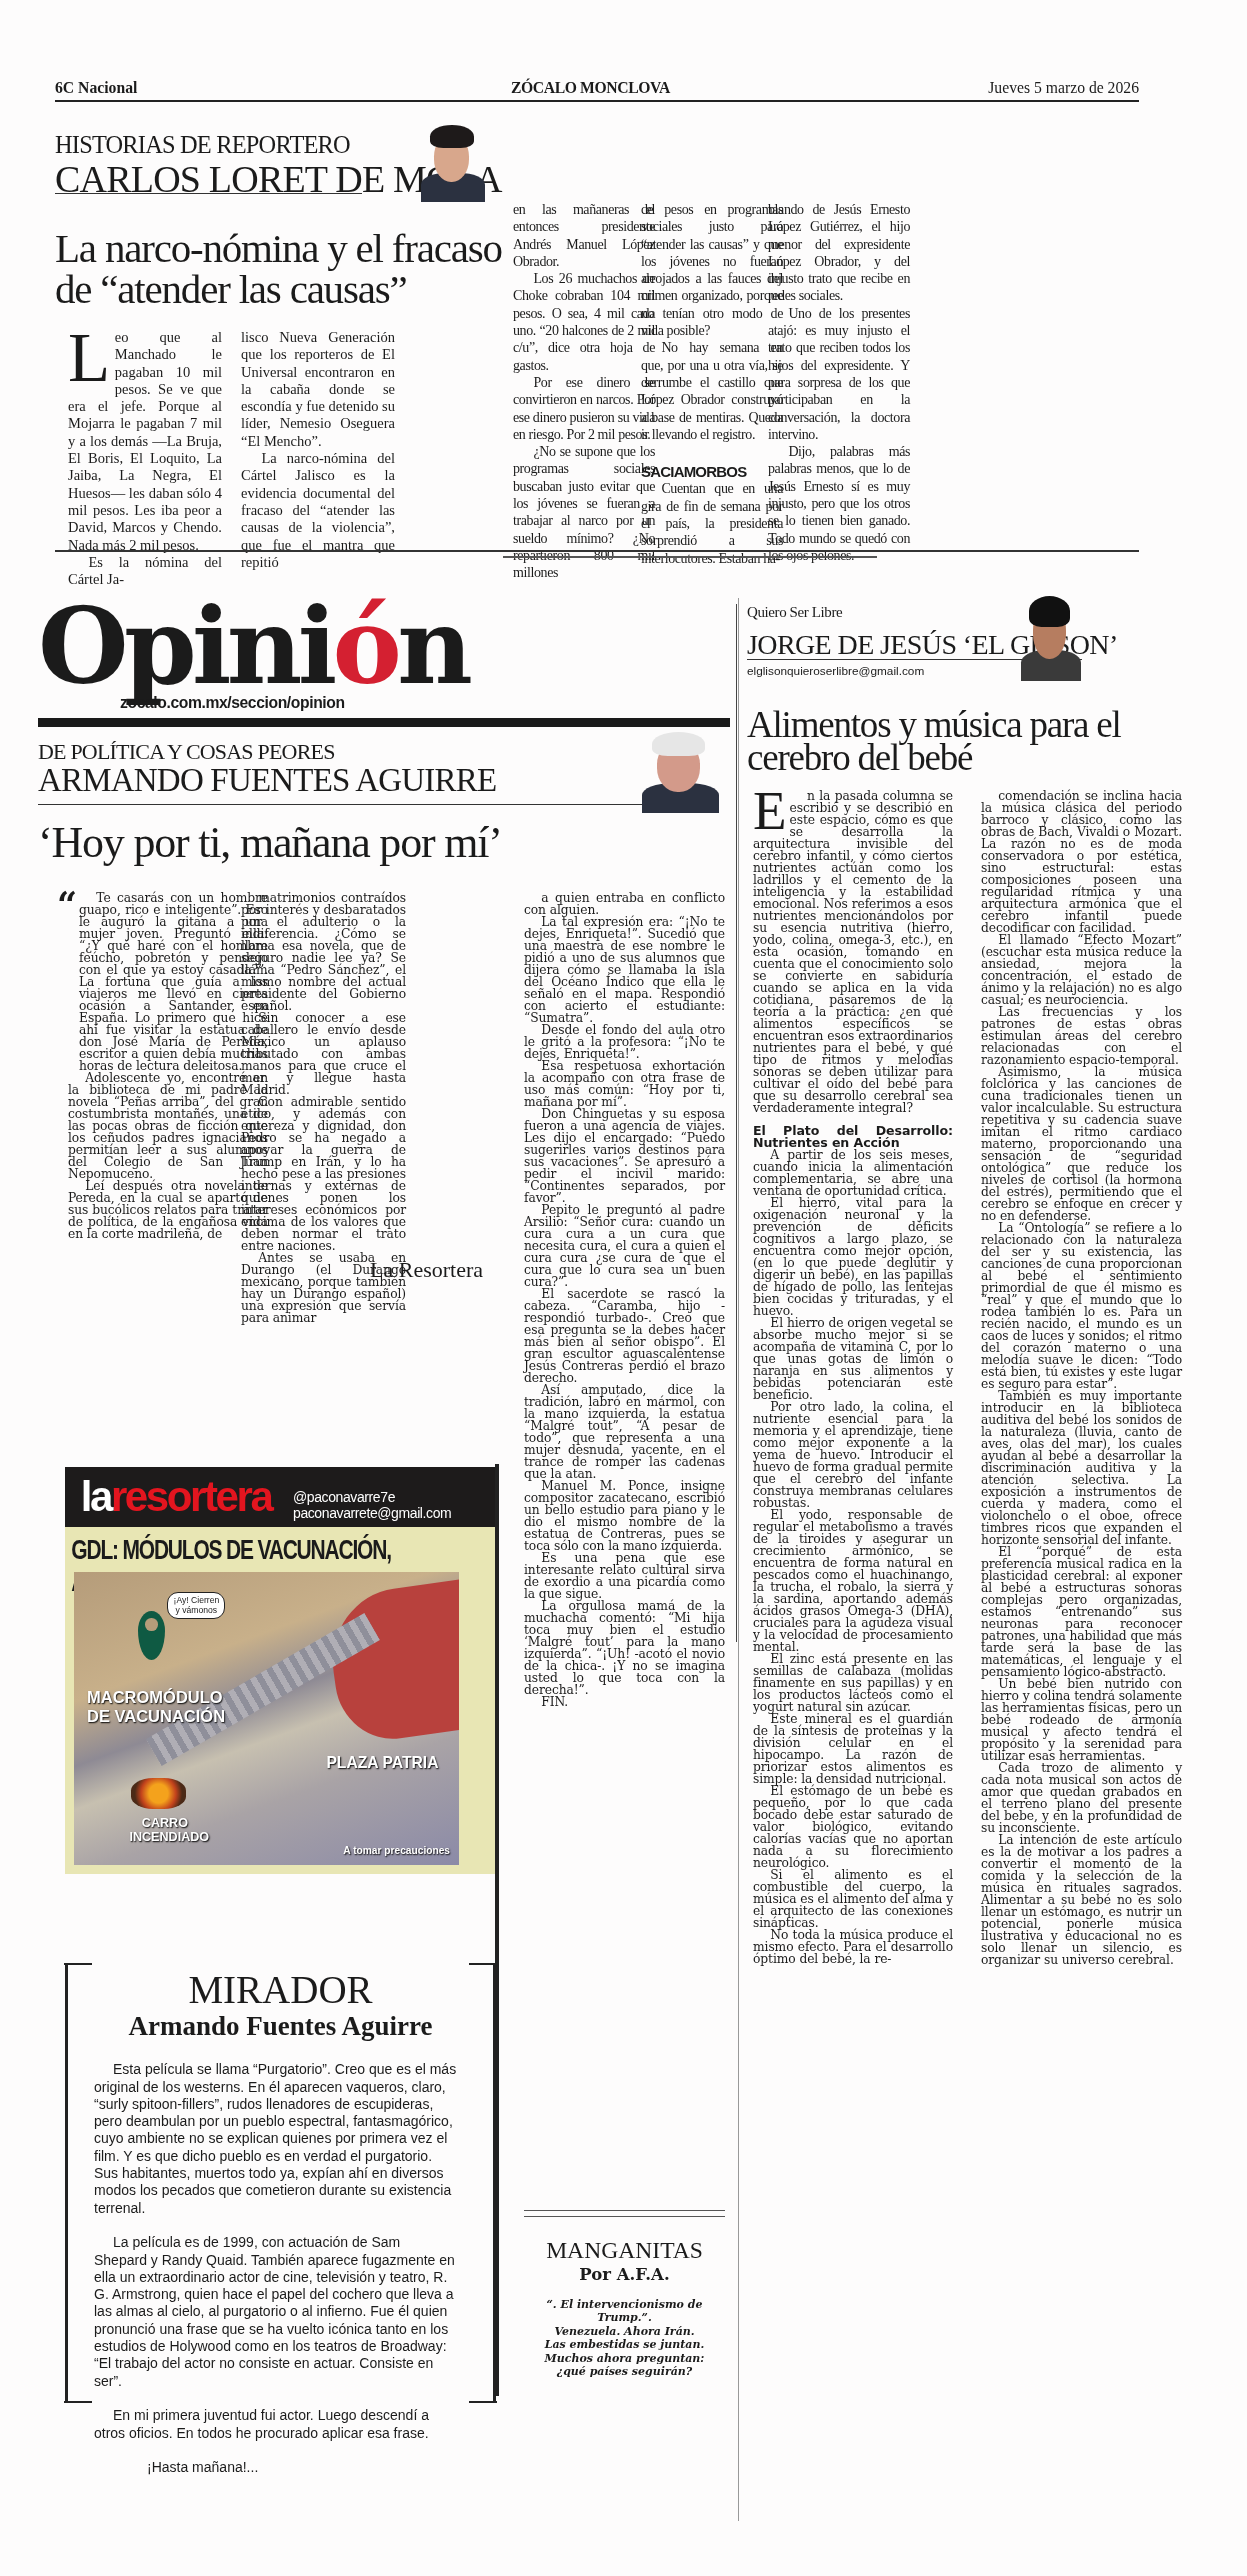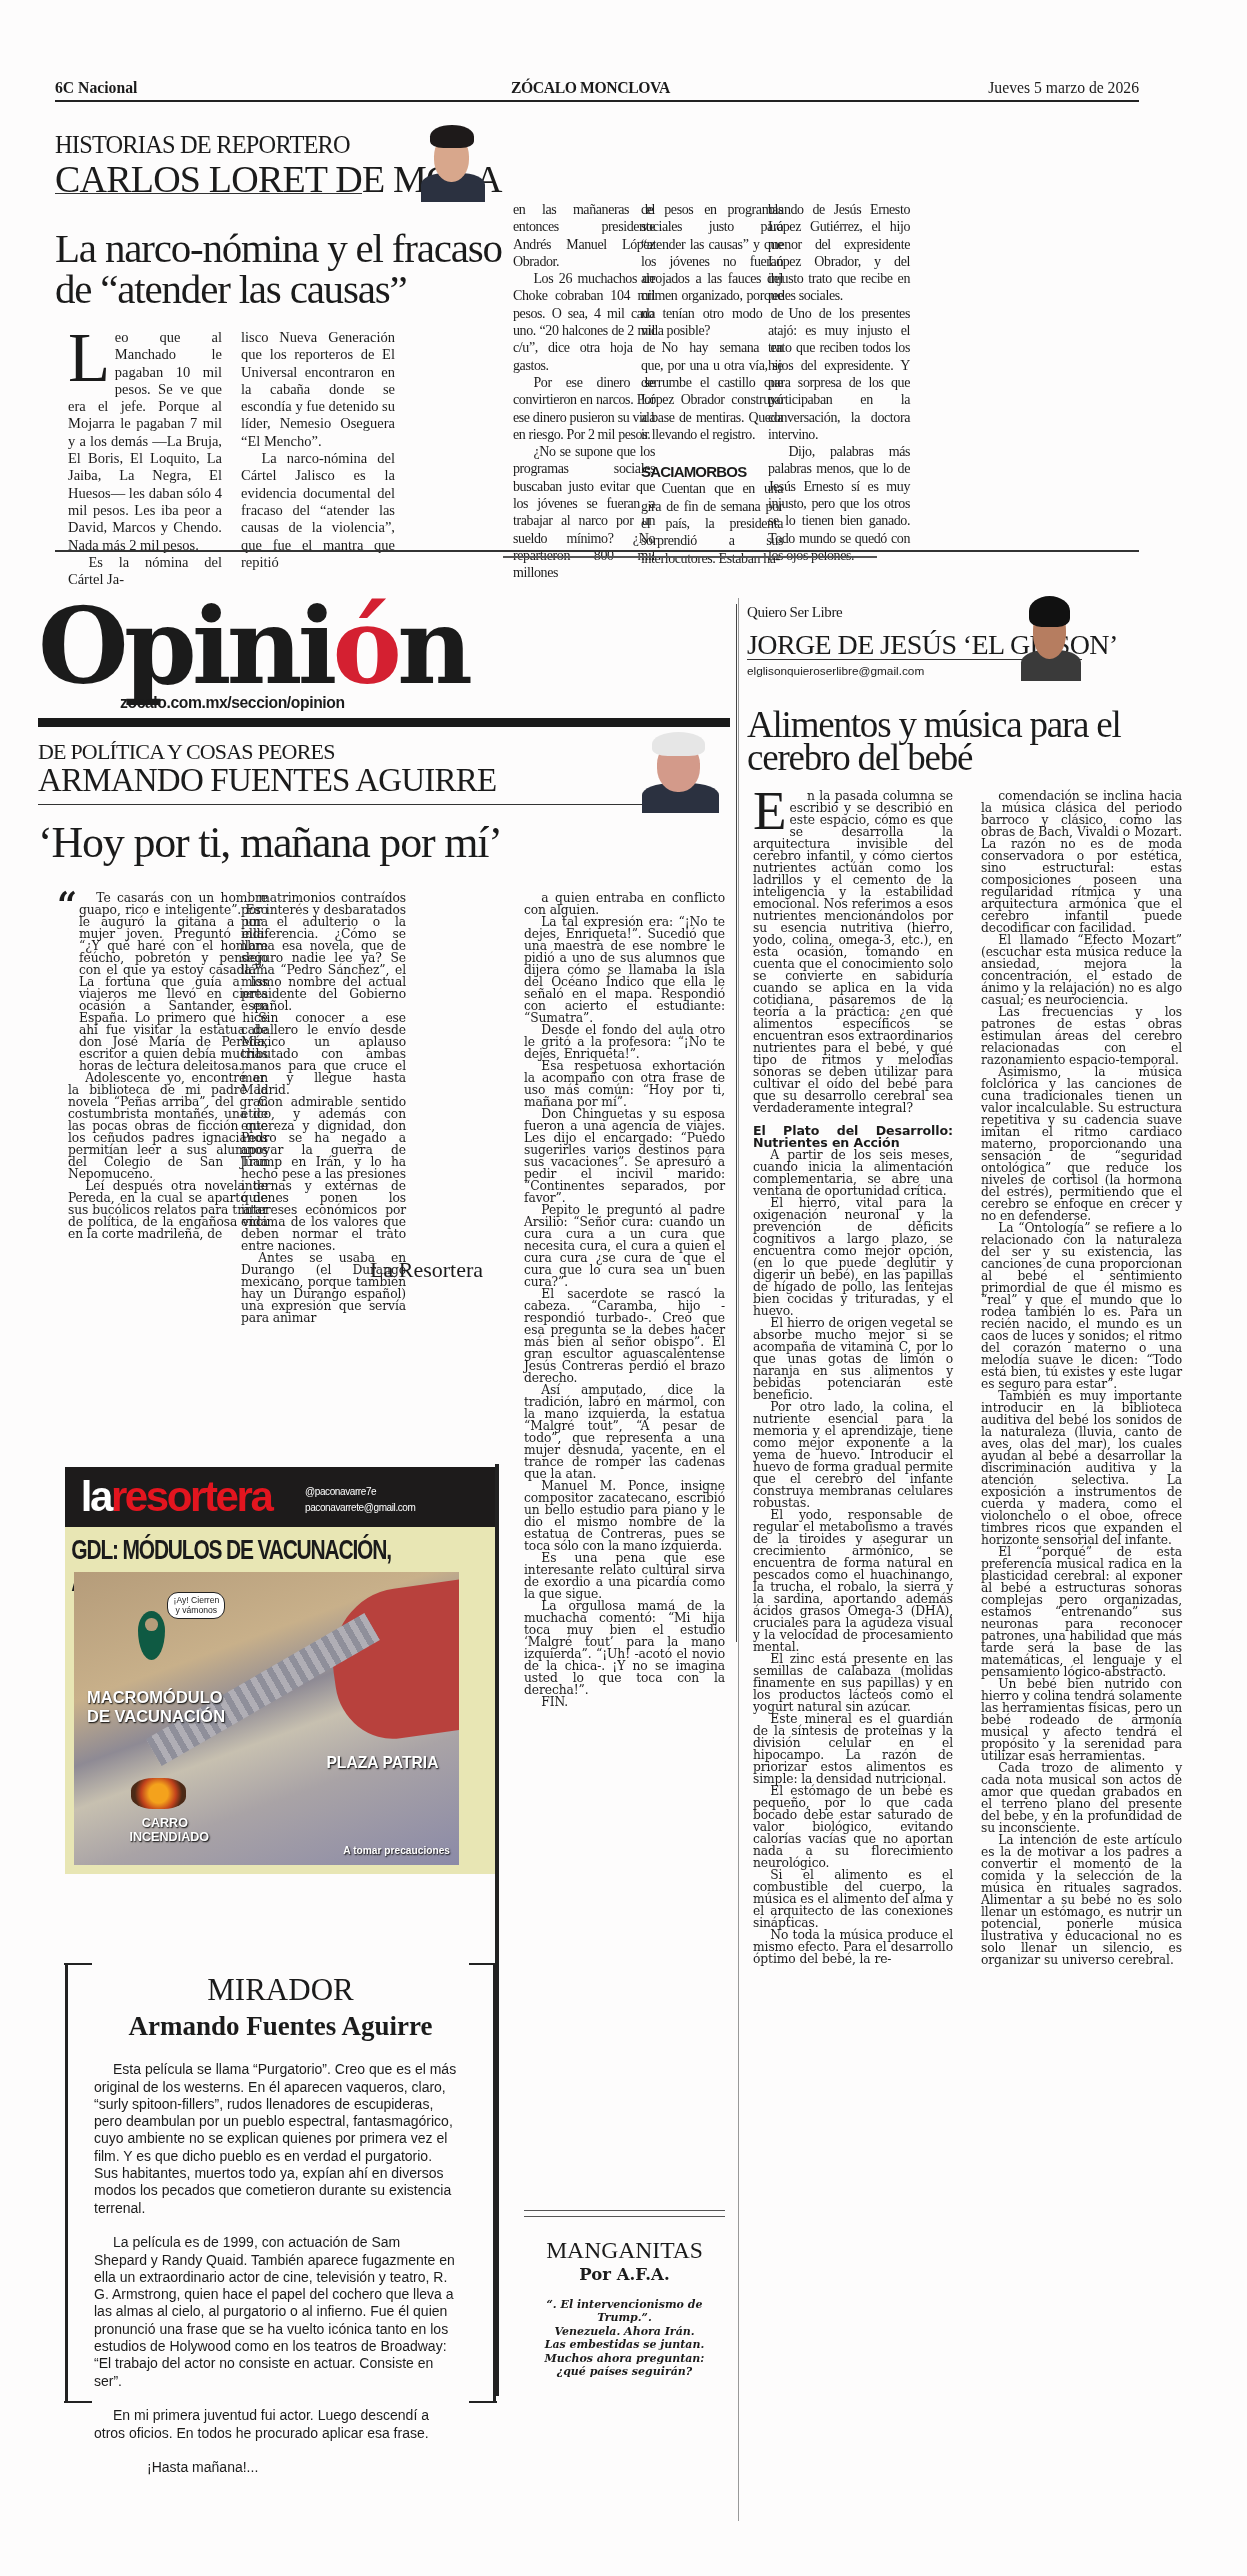--- a/index.html
+++ b/index.html
@@ -140,21 +140,21 @@
   <p>FIN.</p>
 </div>
 
 <div class="abs serif-cond" style="left:370px; top:1257px; font-size:22px;">La Resortera</div>
 
 <div class="abs resortera" style="left:65px; top:1467px; width:431px; height:407px;">
   <div class="abs res-header" style="left:0; top:0; width:431px; height:60px;">
     <div class="abs sans" style="left:15.7px; top:6.3px; font-weight:bold; font-size:42px; letter-spacing:-2.4px; line-height:47px;">
       <span style="color:#fff;">la</span><span style="color:#e3151f;">resortera</span>
     </div>
-    <div class="abs sans" style="left:228px; top:17px; color:#fff; font-size:10px; line-height:15.7px; letter-spacing:-0.4px;margin-left:12px;">
+    <div class="abs sans" style="left:228px; top:23px; color:#fff; font-size:14px; line-height:15.7px; letter-spacing:-0.4px;">
       <div>@paconavarre7e</div>
       <div>paconavarrete@gmail.com</div>
     </div>
   </div>
   <div class="abs sans" style="left:6.3px; top:66px; width:418px; font-weight:bold; font-size:21px; letter-spacing:-1.2px; color:#1b1b1b; transform:scaleY(1.35); transform-origin:top left;">GDL: MÓDULOS DE VACUNACIÓN, ACTUALIZADOS</div>
   <div class="abs" style="left:9.4px; top:105px; width:385px; height:293px; overflow:hidden; background:linear-gradient(160deg,#b59c7a 0%,#c8b08a 30%,#8e8a94 45%,#c7c0b0 55%,#a9a3a6 70%,#8b8aa7 100%);">
     <div class="abs" style="left:259px; top:15.7px; width:142px; height:149px; background:#b8413d; border-radius:50% 0 0 40%; transform:rotate(-8deg);"></div>
     <div class="abs" style="left:63px; top:102px; width:252px; height:31px; background:repeating-linear-gradient(90deg,#8f8f9a 0 6.3px,#b0aeb5 6.3px 12.6px); transform:rotate(-30deg);"></div>
     <div class="abs" style="left:64px; top:39px; width:27px; height:49px; background:#0f5a43; border-radius:50% 50% 50% 50% / 40% 40% 60% 60%;">
       <div style="position:absolute; left:7px; top:7px; width:12.6px; height:12.6px; border-radius:50%; background:#b59c7a;"></div>
@@ -166,21 +166,21 @@
     <div class="abs sans" style="left:55px; top:244px; width:71px; color:#fff; font-weight:bold; font-size:12.6px; line-height:14px; text-align:center; text-shadow:0.8px 0.8px 1.6px #000;">CARRO INCENDIADO</div>
     <div class="abs sans" style="right:9.4px; bottom:9.4px; color:#fff; font-weight:bold; font-size:10.2px; text-shadow:0.8px 0.8px 1.6px #000;">A tomar precauciones</div>
   </div>
 </div>
 
 <div class="abs mirador" style="left:65px; top:1963px; width:431px; height:440px;">
   <div class="abs" style="left:-3.9px; top:0; width:27.5px; height:2.4px; background:#222;"></div>
   <div class="abs" style="right:-3.9px; top:0; width:27.5px; height:2.4px; background:#222;"></div>
   <div class="abs" style="left:-3.9px; bottom:0; width:27.5px; height:2.4px; background:#222;"></div>
   <div class="abs" style="right:-3.9px; bottom:0; width:27.5px; height:2.4px; background:#222;"></div>
-  <div class="serif-cond" style="text-align:center; font-size:31px; margin-top:11px; line-height:31px;">MIRADOR</div>
+  <div class="serif-cond" style="text-align:center; font-size:39px; margin-top:11px; line-height:31px;">MIRADOR</div>
   <div class="serif-cond" style="text-align:center; font-weight:bold; font-size:27px; margin-top:6.3px;">Armando Fuentes Aguirre</div>
   <div class="mirador-text" style="margin:19px 36px 0 26px;">
     <p>Esta película se llama “Purgatorio”. Creo que es el más original de los westerns. En él aparecen vaqueros, claro, “surly spitoon-fillers”, rudos llenadores de escupideras, pero deambulan por un pueblo espectral, fantasmagórico, cuyo ambiente no se explican quienes por primera vez el film. Y es que dicho pueblo es en verdad el purgatorio. Sus habitantes, muertos todo ya, expían ahí en diversos modos los pecados que cometieron durante su existencia terrenal.</p>
     <p>La película es de 1999, con actuación de Sam Shepard y Randy Quaid. También aparece fugazmente en ella un extraordinario actor de cine, televisión y teatro, R. G. Armstrong, quien hace el papel del cochero que lleva a las almas al cielo, al purgatorio o al infierno. Fue él quien pronunció una frase que se ha vuelto icónica tanto en los estudios de Holywood como en los teatros de Broadway: “El trabajo del actor no consiste en actuar. Consiste en ser”.</p>
     <p>En mi primera juventud fui actor. Luego descendí a otros oficios. En todos he procurado aplicar esa frase.</p>
     <p style="text-indent:53px;">¡Hasta mañana!...</p>
   </div>
 </div>
 
 <div class="abs" style="left:524px; top:2210px; width:201px; height:0.8px; background:#555;"></div>

